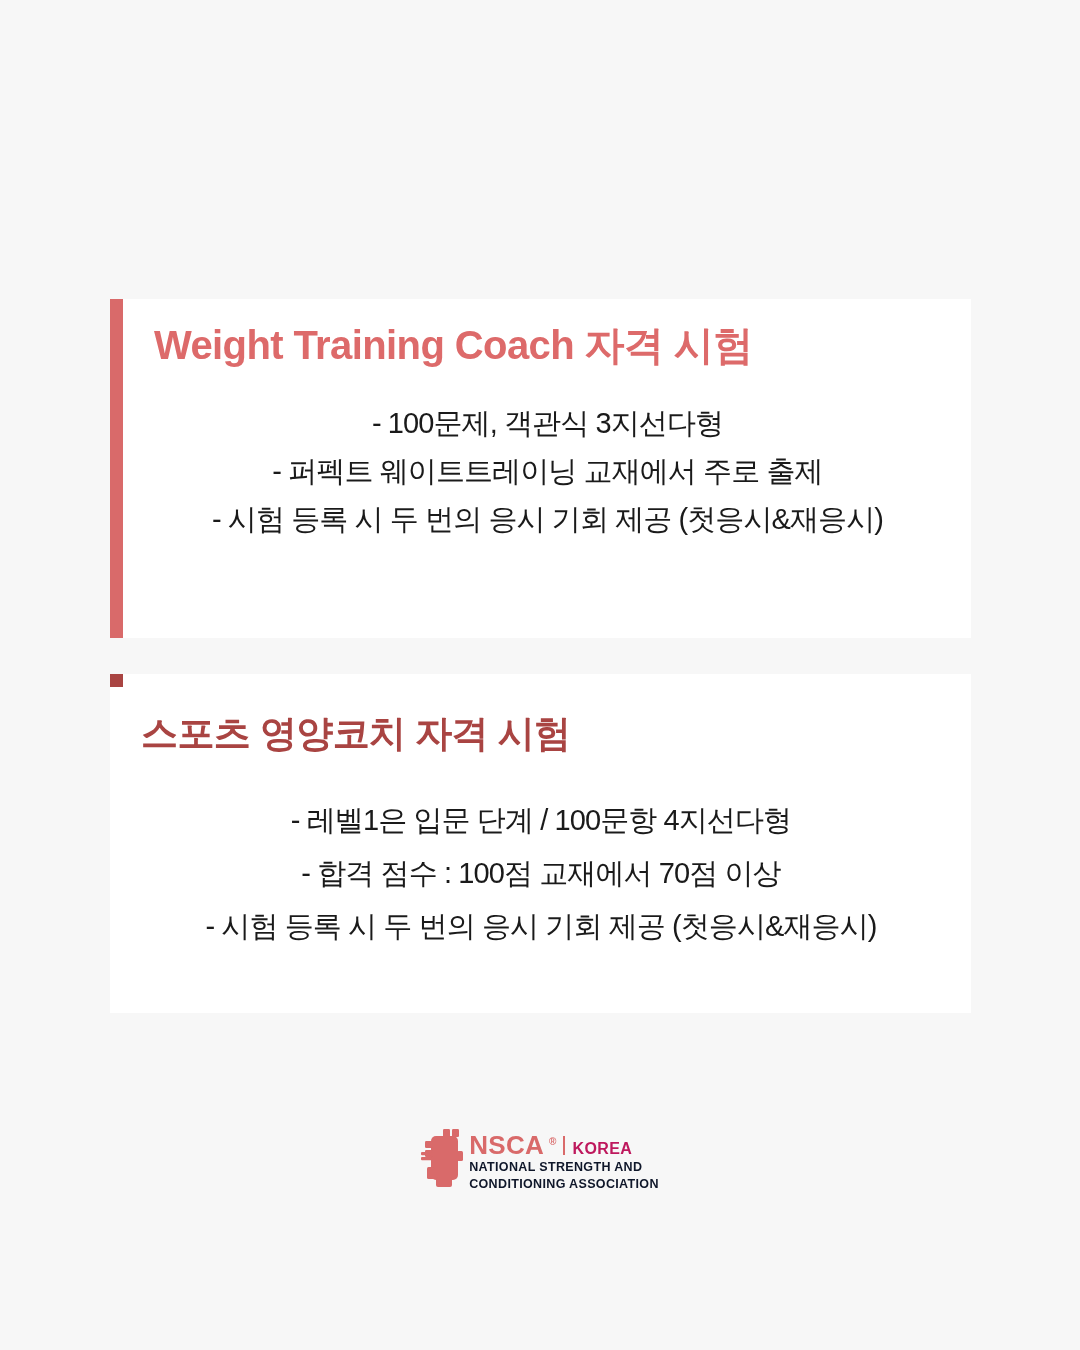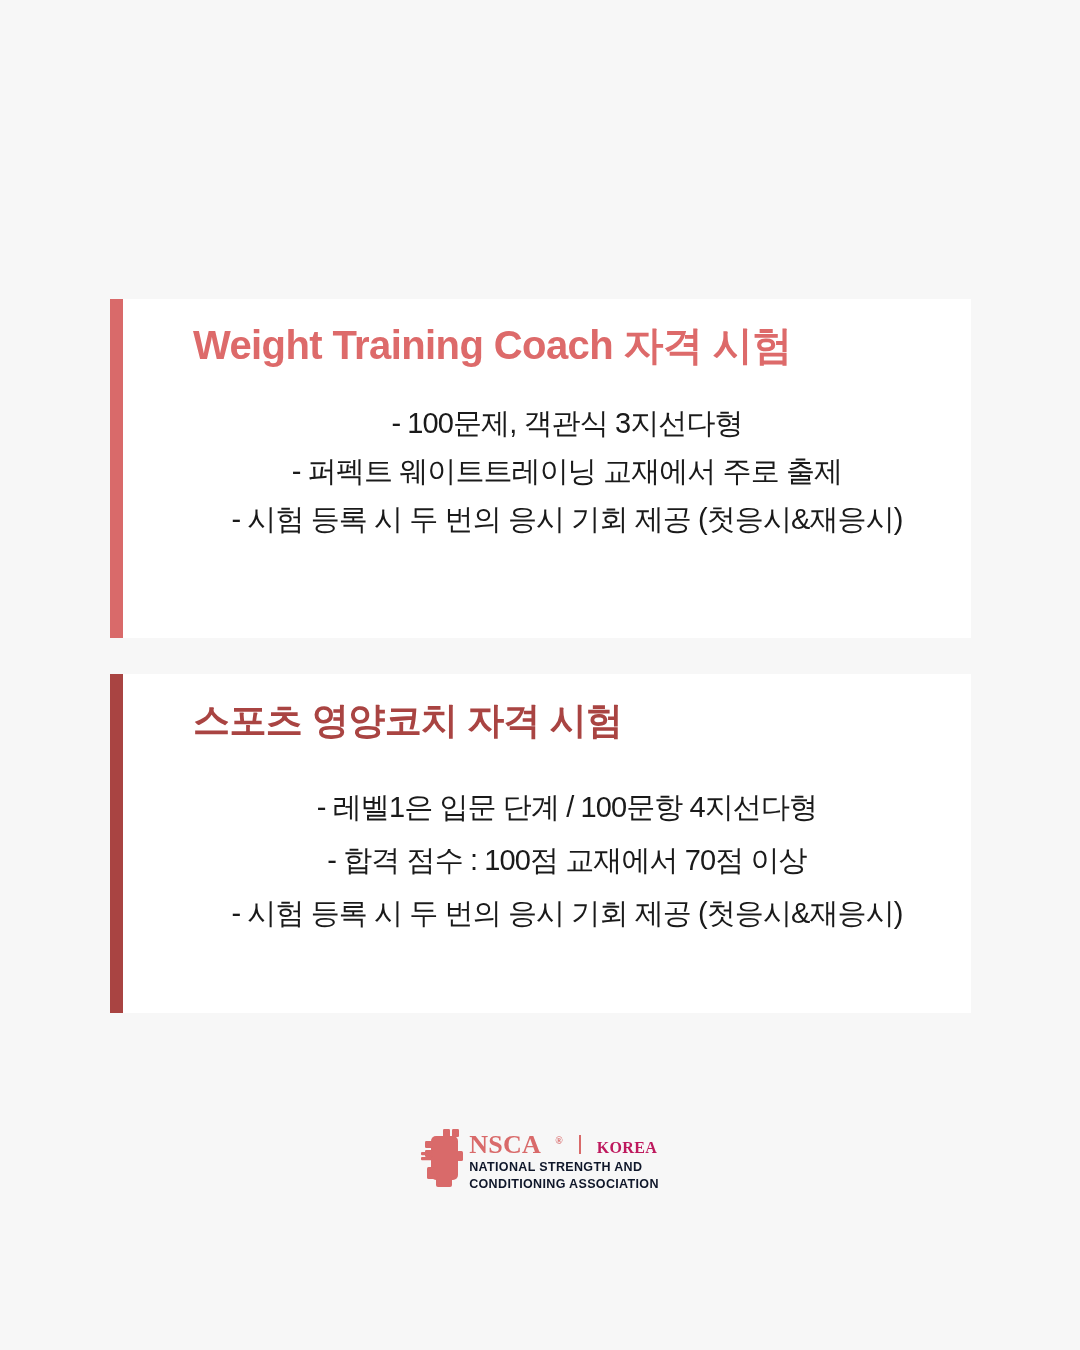--- a/index.html
+++ b/index.html
@@ -32,25 +32,25 @@
     box-sizing: border-box;
   }
   .card-accent {
     width: 13px;
     flex: 0 0 13px;
     align-self: stretch;
   }
   .card-body {
     flex: 1 1 auto;
     box-sizing: border-box;
-    padding: 0 30px 0 70px;
+    padding: 0 30px 0 31px;
   }
 
   #card-wtc { top: 299px; height: 339px; }
-  #card-snc { top: 674px; height: 339px; }
+  #card-snc { top: 674px; height: 339px; flex-direction: column; }
 
   .card-title {
     margin: 0;
     font-weight: 700;
     letter-spacing: -0.6px;
     white-space: nowrap;
   }
   #card-wtc .card-title {
     font-size: 40px;
     line-height: 40px;
@@ -104,23 +104,22 @@
   }
   .logo-text {
     display: flex;
     flex-direction: column;
     justify-content: center;
     padding-top: 8px;
   }
   .logo-line-top {
     display: flex;
     align-items: baseline;
-    gap: 14px;
+    gap: 5px;
     line-height: 1;
-    font-family: Liberation Serif, serif;
   }
   .logo-nsca {
     font-size: 26px;
     font-weight: 700;
     color: #d96a6a;
     letter-spacing: 0.3px;
   }
   .logo-reg {
     font-size: 10px;
     font-weight: 700;

